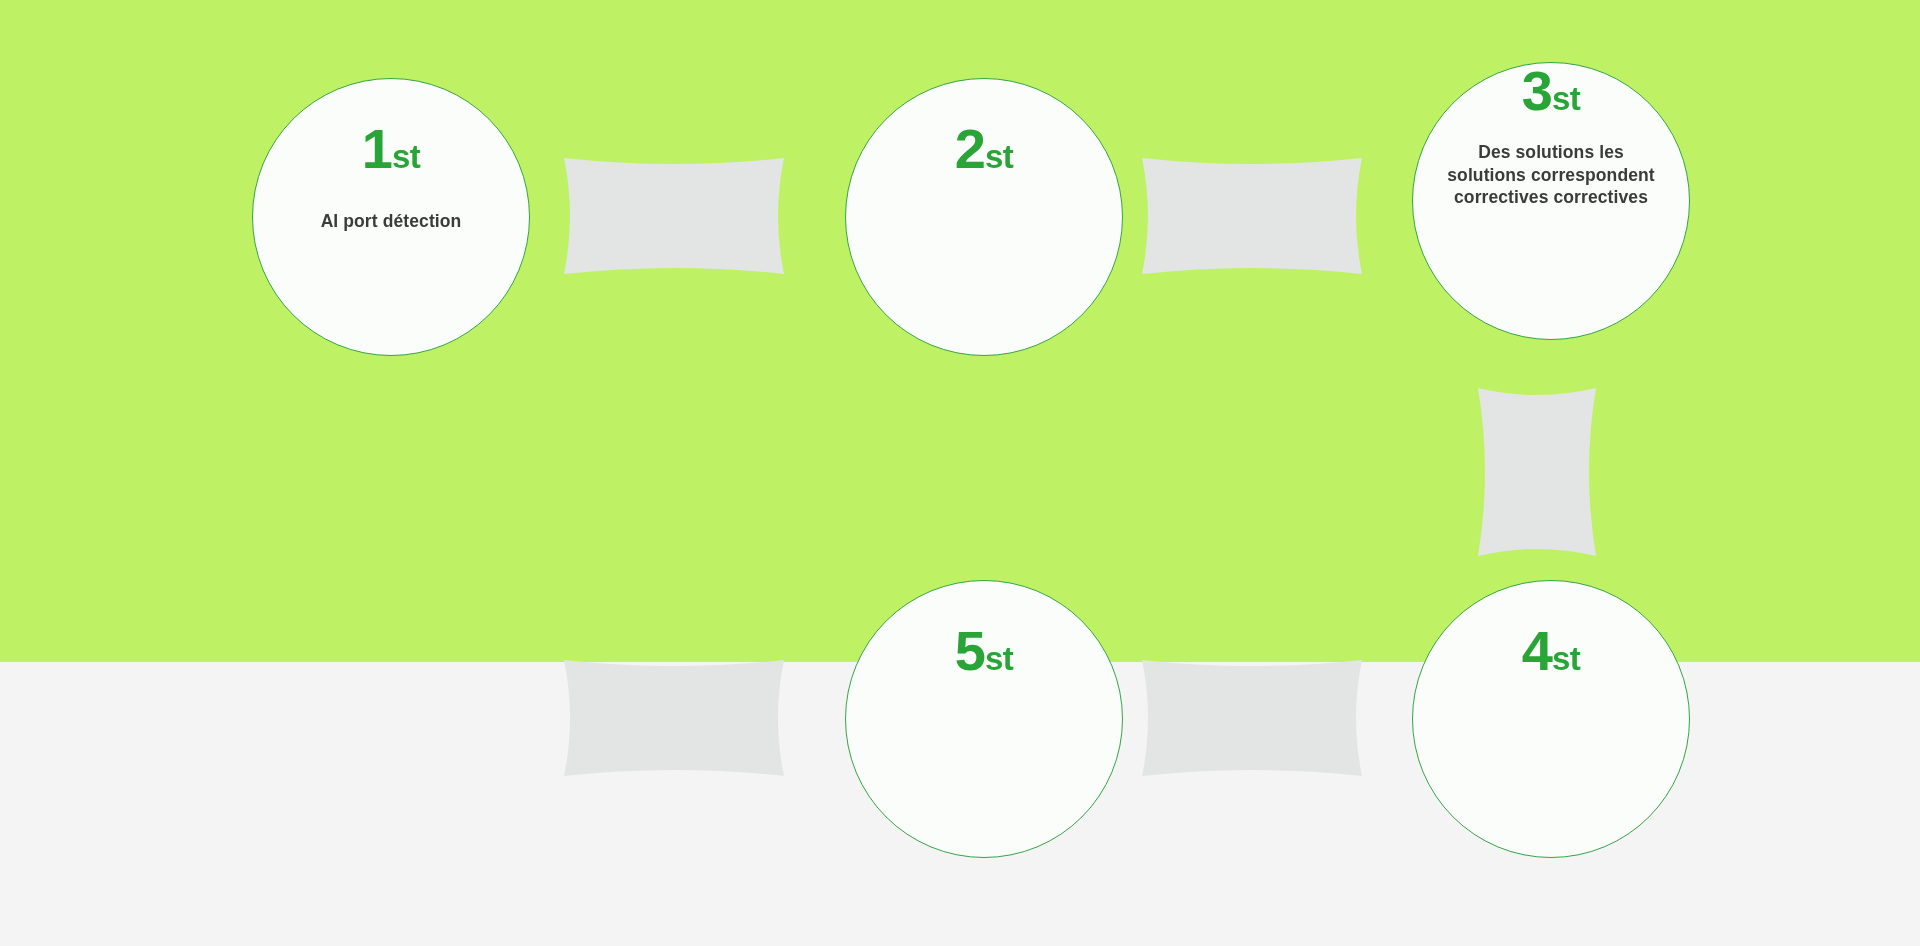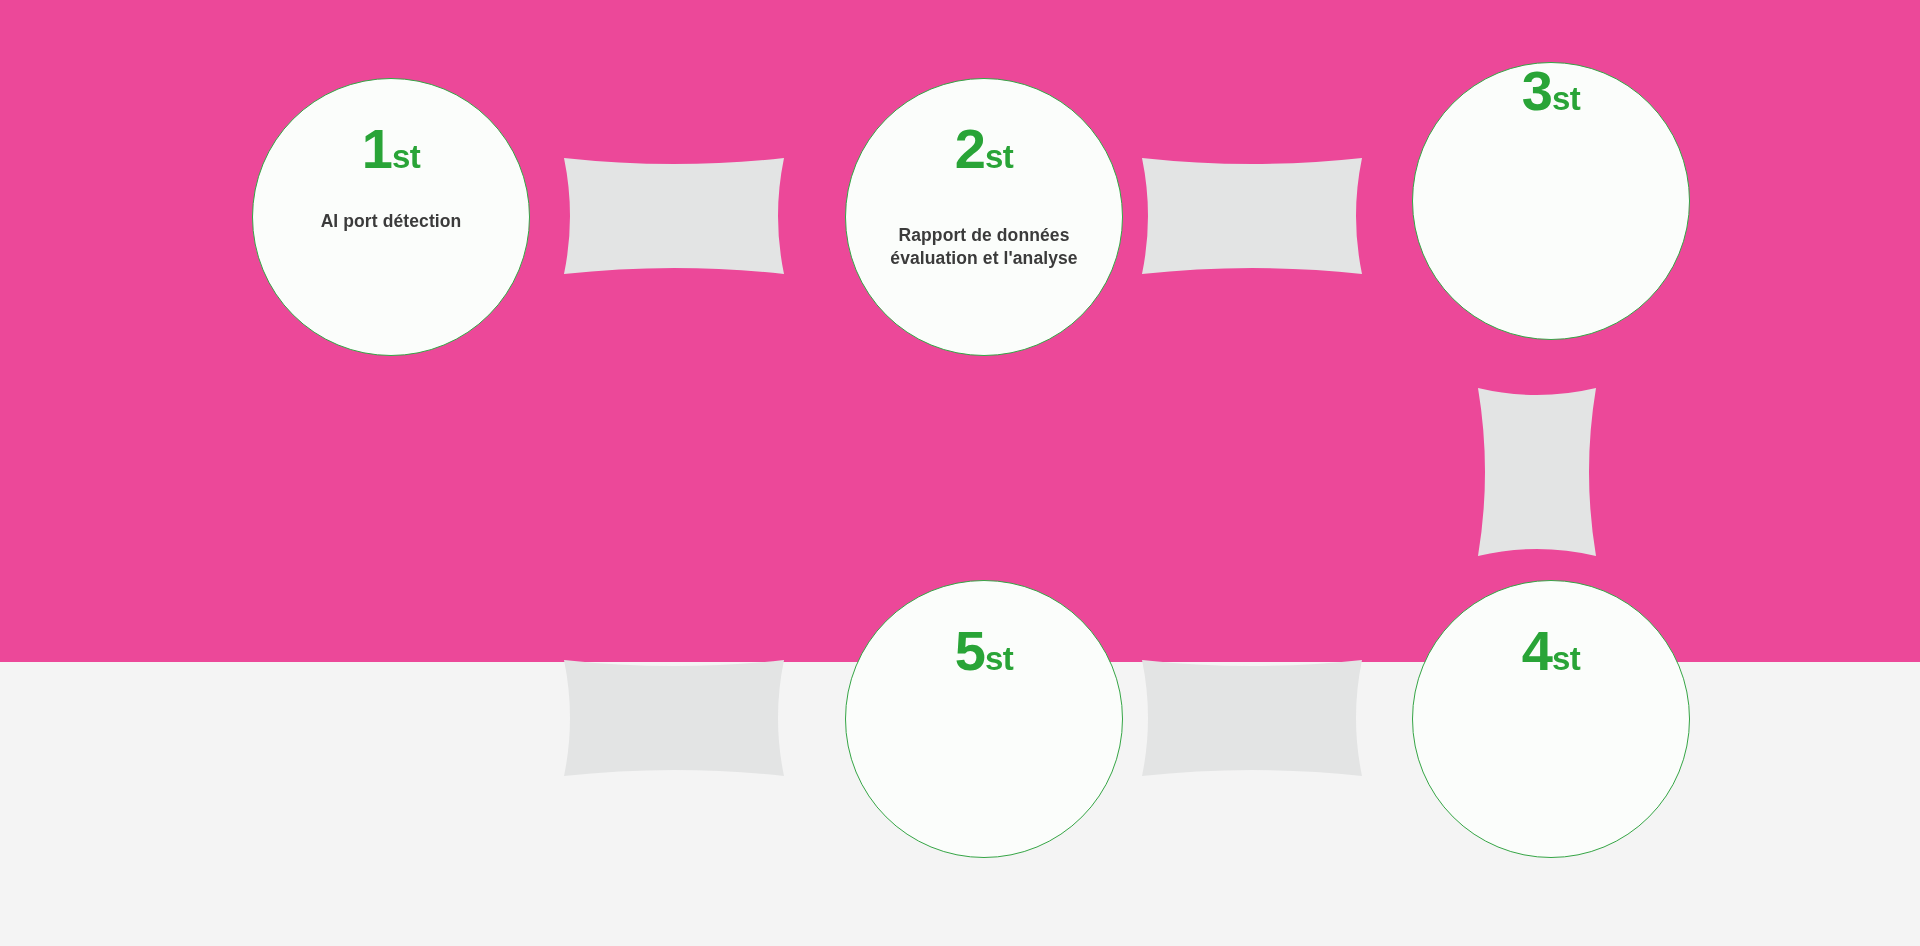--- a/index.html
+++ b/index.html
@@ -10,21 +10,21 @@
     height: 946px;
     background: #f4f4f4;
     font-family: "Liberation Sans", sans-serif;
     overflow: hidden;
   }
 
   #infographic {
     position: relative;
     width: 1920px;
     height: 662px;
-    background: #ec4899;
+    background: #bef264;
   }
 
   
   .step-circle {
     position: absolute;
     width: 278px;
     height: 278px;
     border-radius: 50%;
     border: 1.6px solid #35a545;
     background: #fbfdfb;
@@ -146,28 +146,29 @@
     <div class="step-number">
       <span class="num">1</span><span class="suffix">st</span>
     </div>
     <div class="step-label">AI port détection</div>
   </div>
 
   <div class="step-circle" id="circle-2">
     <div class="step-number">
       <span class="num">2</span><span class="suffix">st</span>
     </div>
-    <div class="step-label">Rapport de données
-évaluation et l'analyse</div>
   </div>
 
   <div class="step-circle" id="circle-3">
     <div class="step-number">
       <span class="num">3</span><span class="suffix">st</span>
     </div>
+    <div class="step-label">Des solutions les
+solutions correspondent
+correctives correctives</div>
   </div>
 
   <div class="step-circle" id="circle-4">
     <div class="step-number">
       <span class="num">4</span><span class="suffix">st</span>
     </div>
   </div>
 
   <div class="step-circle" id="circle-5">
     <div class="step-number">

